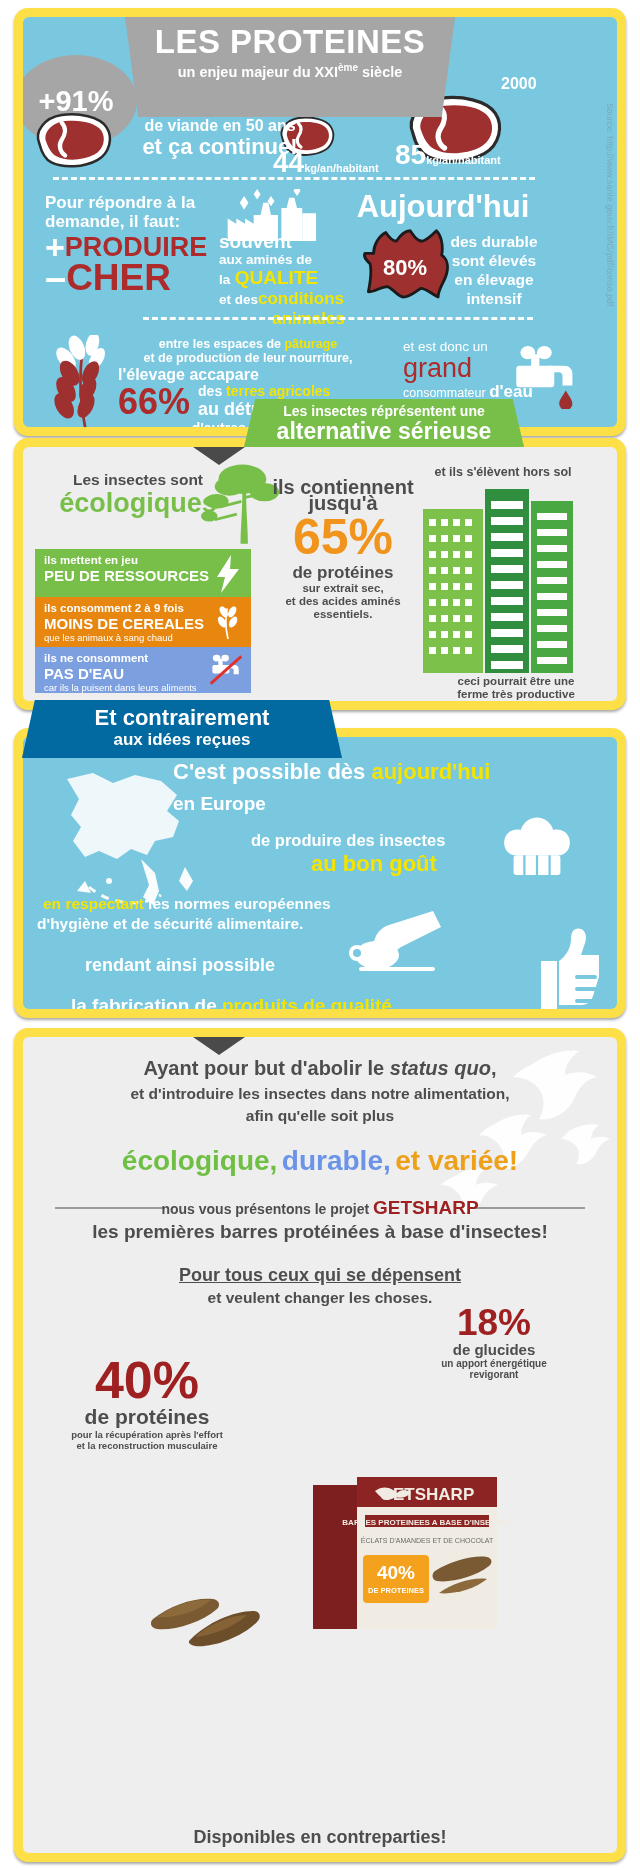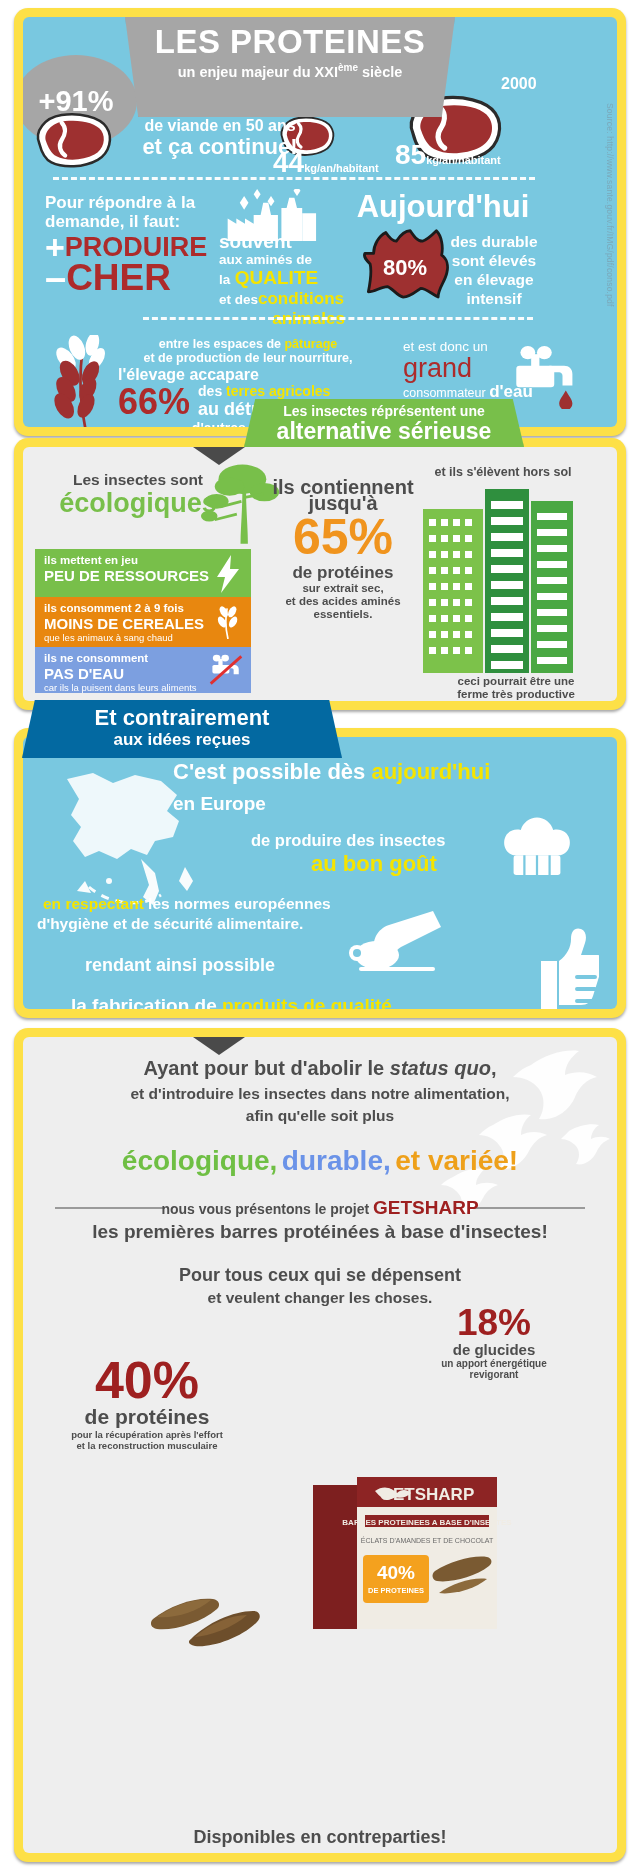--- a/index.html
+++ b/index.html
@@ -531,21 +531,21 @@
         <span class="ecod" style="color:#6fbf44;">écologique,</span>
         <span class="ecod" style="color:#6b93e8;">durable,</span>
         <span class="ecod" style="color:#eea01a;">et variée!</span>
       </div>
 
       <div class="rule" style="left:32px;top:170px;width:110px;"></div>
       <div class="rule" style="right:32px;top:170px;width:110px;"></div>
       <div class="s4" style="top:160px;font-size:14px;"><span>nous vous présentons le projet </span><span style="color:#9e2020;font-size:19px;">GETSHARP</span></div>
       <div class="s4" style="top:184px;font-size:19px;">les premières barres protéinées à base d'insectes!</div>
 
-      <div class="s4" style="top:228px;font-size:18px;">Pour tous ceux qui se dépensent</div>
+      <div class="s4" style="top:228px;font-size:18px;text-decoration:underline;">Pour tous ceux qui se dépensent</div>
       <div class="s4" style="top:252px;font-size:15.5px;">et veulent changer les choses.</div>
 
       <div style="position:absolute;left:376px;top:268px;width:190px;text-align:center;color:#4d4d4d;">
         <div class="n18">18%</div>
         <div style="font-size:15px;font-weight:bold;">de glucides</div>
         <div style="font-size:10px;font-weight:bold;">un apport énergétique</div>
         <div style="font-size:10px;font-weight:bold;">revigorant</div>
       </div>
 
       <div style="position:absolute;left:14px;top:318px;width:220px;text-align:center;color:#4d4d4d;">

